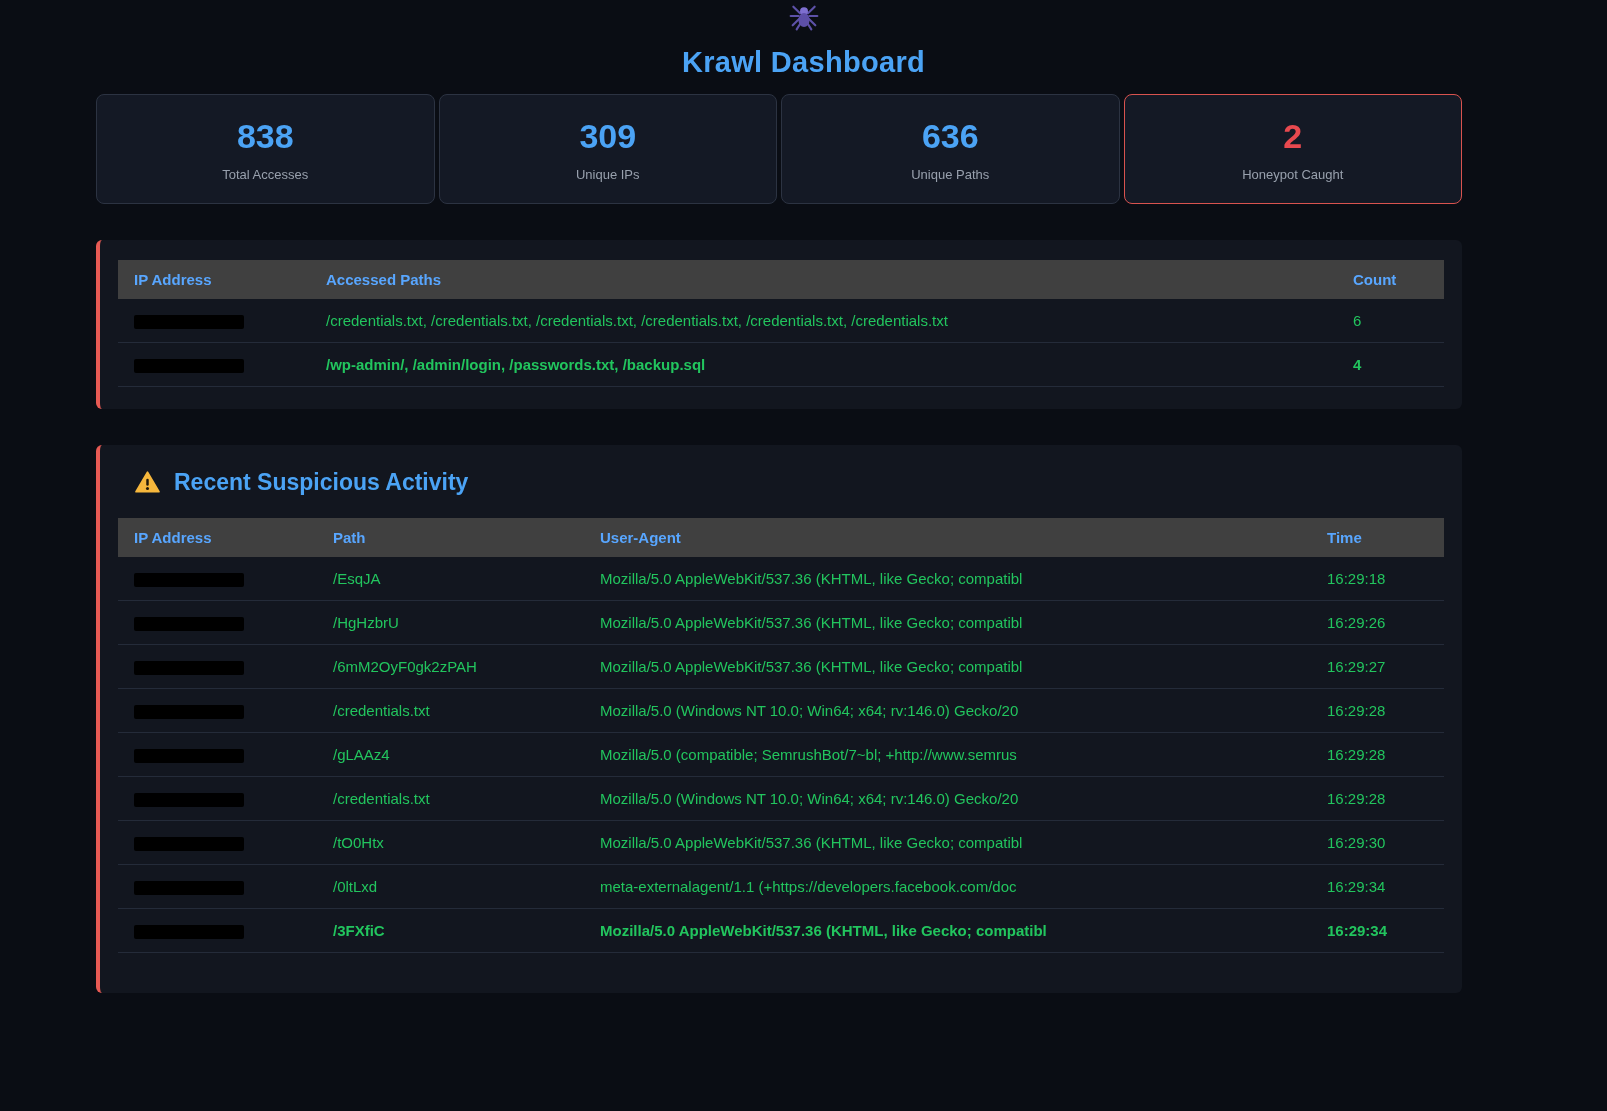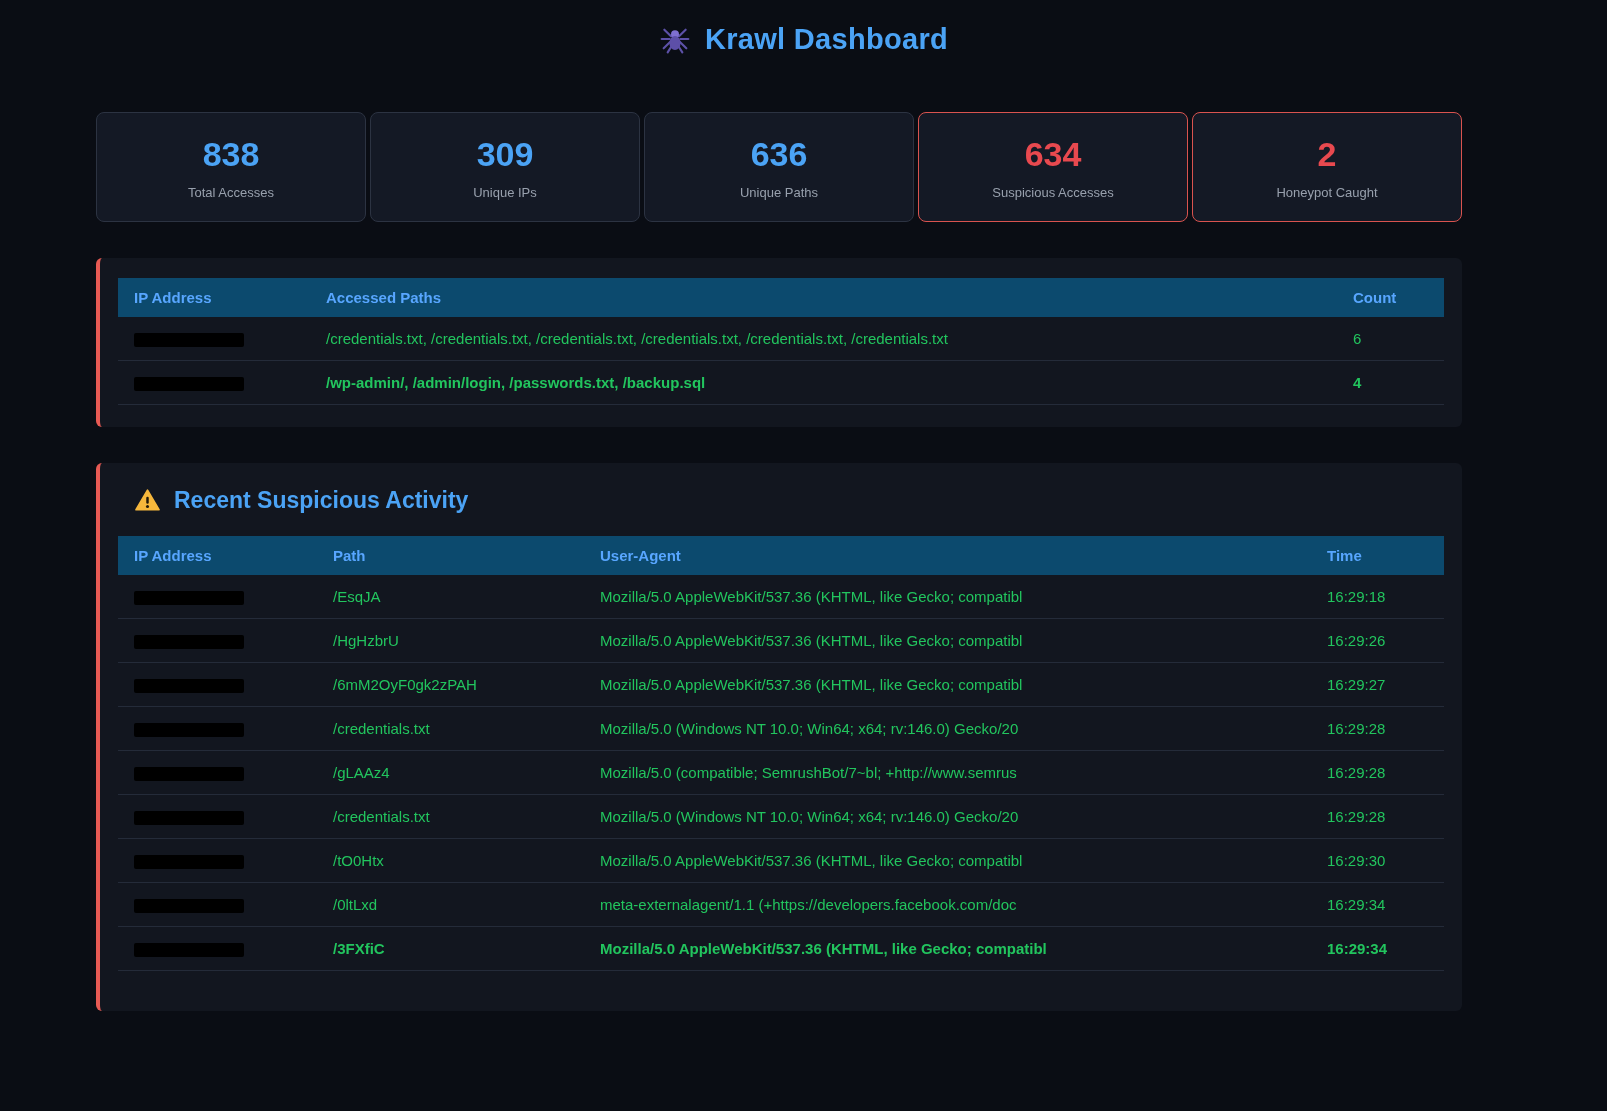--- a/index.html
+++ b/index.html
@@ -4,27 +4,27 @@
 <style>
   * { margin:0; padding:0; box-sizing:border-box; }
   html,body { width:1607px; height:1111px; overflow:hidden; }
   body {
     background:#0a0d14;
     font-family:"Liberation Sans", sans-serif;
     color:#dfe3e9;
   }
   .header {
     display:flex; justify-content:center; align-items:center;
-    gap:14px; padding-top:16px; height:62px;
+    gap:14px; padding-top:16px; height:62px;flex-direction:column;
   }
   .header h1 { font-size:29px; font-weight:bold; color:#4ba3f5; letter-spacing:0.3px; }
   .container { width:1366px; margin-left:96px; }
 
   
-  .stats { display:flex; gap:4px; margin-top:50px; }
+  .stats { display:flex; gap:4px; margin-top:32px; }
   .stat-card {
     flex:1; height:110px; background:#141925;
     border:1px solid #2c3342; border-radius:8px;
     display:flex; flex-direction:column; justify-content:center; align-items:center;
   }
   .stat-value { font-size:34px; font-weight:bold; color:#4ba3f5; }
   .stat-label { font-size:13px; color:#98a0ad; margin-top:11px; }
   .stat-card.alert { border-color:#d9534f; }
   .stat-card.alert .stat-value { color:#e8494f; }
 
@@ -37,21 +37,21 @@
   .panel h2 {
     display:flex; align-items:center; gap:13px;
     font-size:23px; font-weight:bold;
     margin:4px 0 22px 16px;
   }
   .panel.honeypot h2 .panel-title { color:#f0a355; }
   .panel.suspicious h2 .panel-title { color:#4ba3f5; }
   .icon { display:inline-flex; align-items:center; }
 
   table { width:100%; border-collapse:collapse; table-layout:fixed; font-size:15px; }
-  thead tr { background:#0c4a6e; }
+  thead tr { background:#404040; }
   th { color:#58a6ff; text-align:left; font-weight:bold; font-size:15px; padding:11px 16px; }
   td { padding:13px 16px; border-bottom:1px solid #242b39; color:#22c55e; }
   tbody tr:last-child td { border-bottom:1px solid #242b39;font-weight:bold; }
   .redacted {
     display:inline-block; width:110px; height:14px;
     background:#000; border-radius:2px; vertical-align:middle;
   }
   .panel.suspicious { padding-bottom:40px; }
 </style>
 </head>
@@ -89,24 +89,20 @@
       <div class="stat-card">
         <div class="stat-value">309</div>
         <div class="stat-label">Unique IPs</div>
       </div>
 
       <div class="stat-card">
         <div class="stat-value">636</div>
         <div class="stat-label">Unique Paths</div>
       </div>
 
-      <div class="stat-card alert">
-        <div class="stat-value">634</div>
-        <div class="stat-label">Suspicious Accesses</div>
-      </div>
 
       <div class="stat-card alert">
         <div class="stat-value">2</div>
         <div class="stat-label">Honeypot Caught</div>
       </div>
     </div>
 
   <div class="panel honeypot">
     <table>
       <colgroup>

